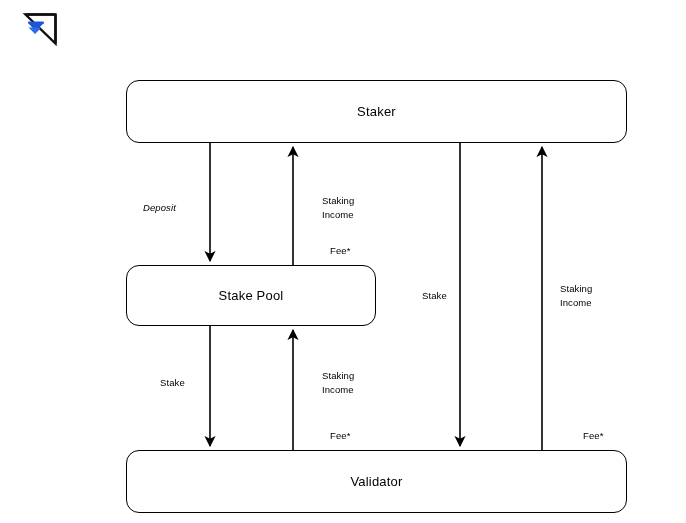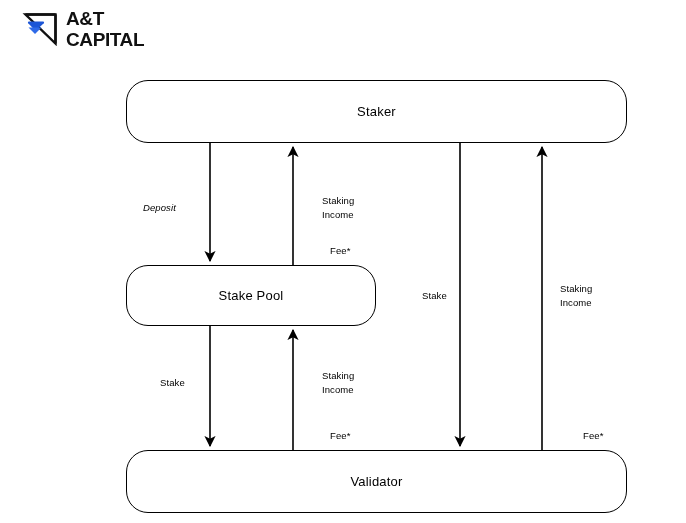--- a/index.html
+++ b/index.html
@@ -59,21 +59,21 @@
     top: 0;
     width: 686px;
     height: 523px;
   }
 
   
   .node {
     position: absolute;
     box-sizing: border-box;
     border: 1.6px solid #000000;
-    border-radius: 22px;
+    border-radius: 13px;
     background: #ffffff;
     display: flex;
     align-items: center;
     justify-content: center;
     z-index: 3;
   }
   .node-label {
     font-size: 13px;
     color: #000000;
     letter-spacing: 0.2px;
@@ -101,24 +101,20 @@
     <svg width="40" height="36" viewBox="0 0 40 36" xmlns="http://www.w3.org/2000/svg">
 
       <path d="M3.5 4.5 L33.5 4.5 L33.5 33.5 Z" fill="#ffffff" stroke="#111111" stroke-width="2.4" stroke-linejoin="miter"></path>
       <path d="M3.5 4.5 L33.5 4.5" stroke="#111111" stroke-width="2.4"></path>
       <path d="M33.5 4.5 L33.5 33.5" stroke="#111111" stroke-width="2.4"></path>
 
       <path d="M6 13 L22 13 L13.5 21 Z" fill="#1c56d6"></path>
       <path d="M6.5 17.5 L19.5 17.5 L13 24 Z" fill="#2f6ae8"></path>
       <path d="M7 12.5 L21 12.5" stroke="#1c56d6" stroke-width="2.2" stroke-linecap="round"></path>
     </svg>
-  </div>
-  <div id="logo-text">
-    <span class="logo-line">A&amp;T</span>
-    <span class="logo-line">CAPITAL</span>
   </div>
 </div>
 
 <div id="diagram">
 
   <svg id="edge-layer" viewBox="0 0 686 523" xmlns="http://www.w3.org/2000/svg">
     <defs>
       <marker id="arrowhead" viewBox="0 0 10 10" refX="9" refY="5" markerWidth="7" markerHeight="7" orient="auto-start-reverse">
         <path d="M 0 0 L 10 5 L 0 10 L 2.6 5 z" fill="#000000"></path>
       </marker>

